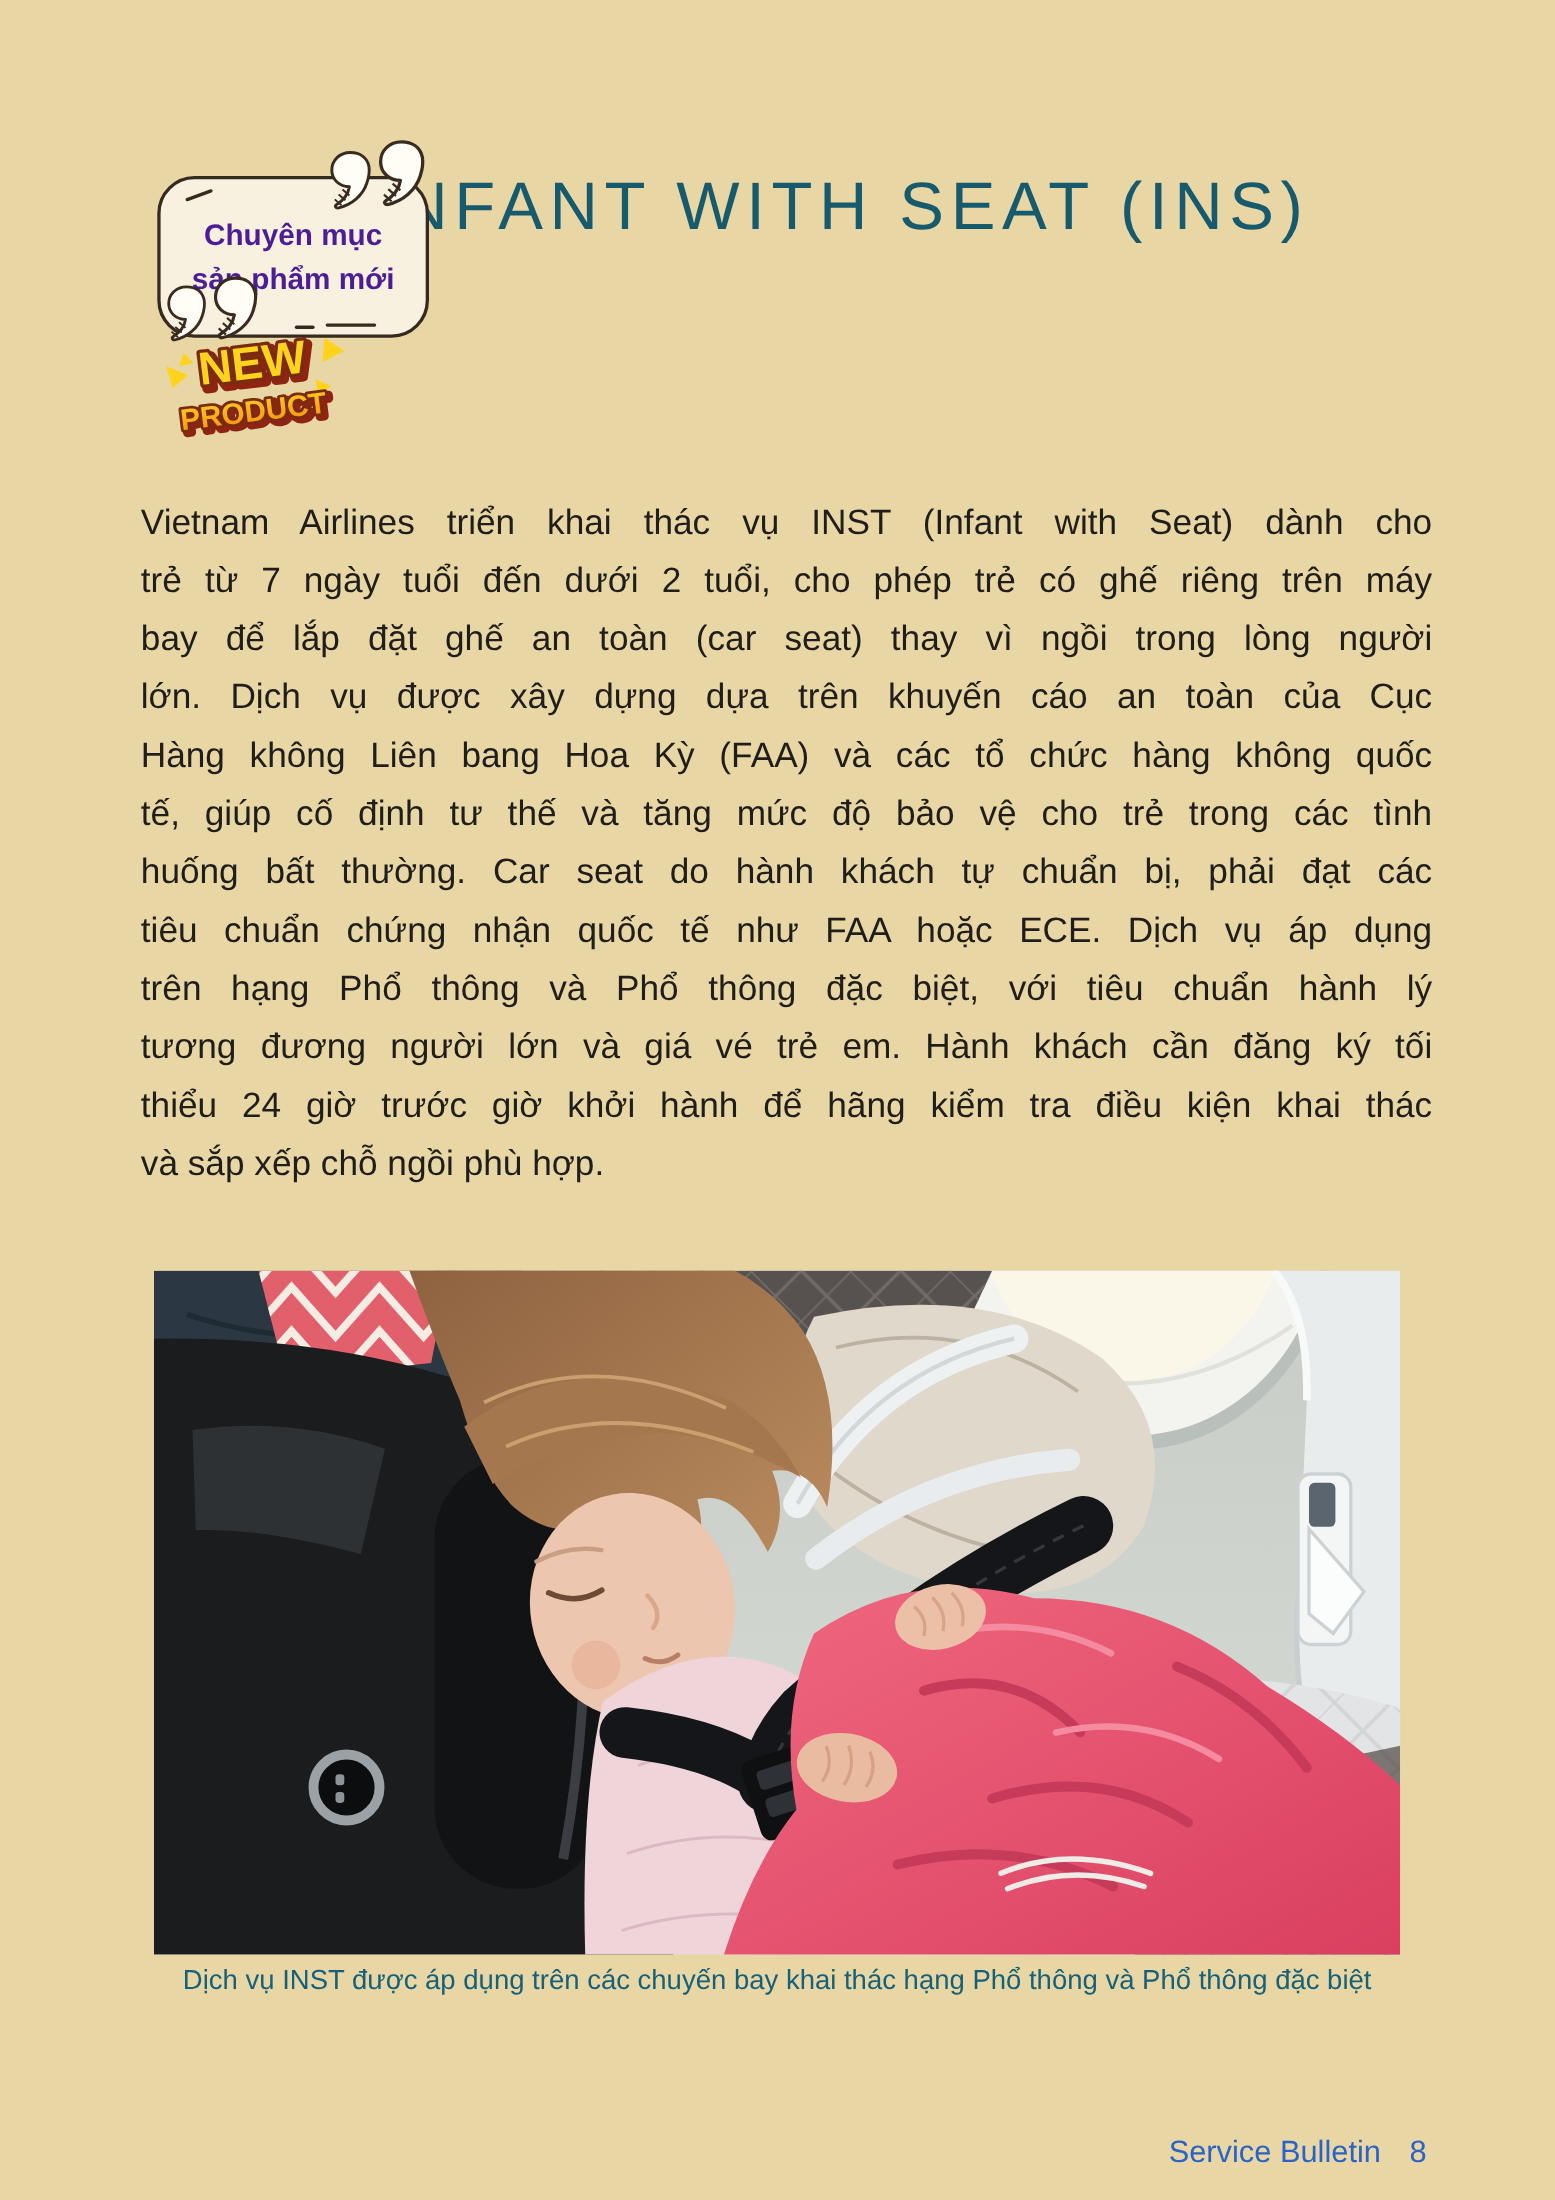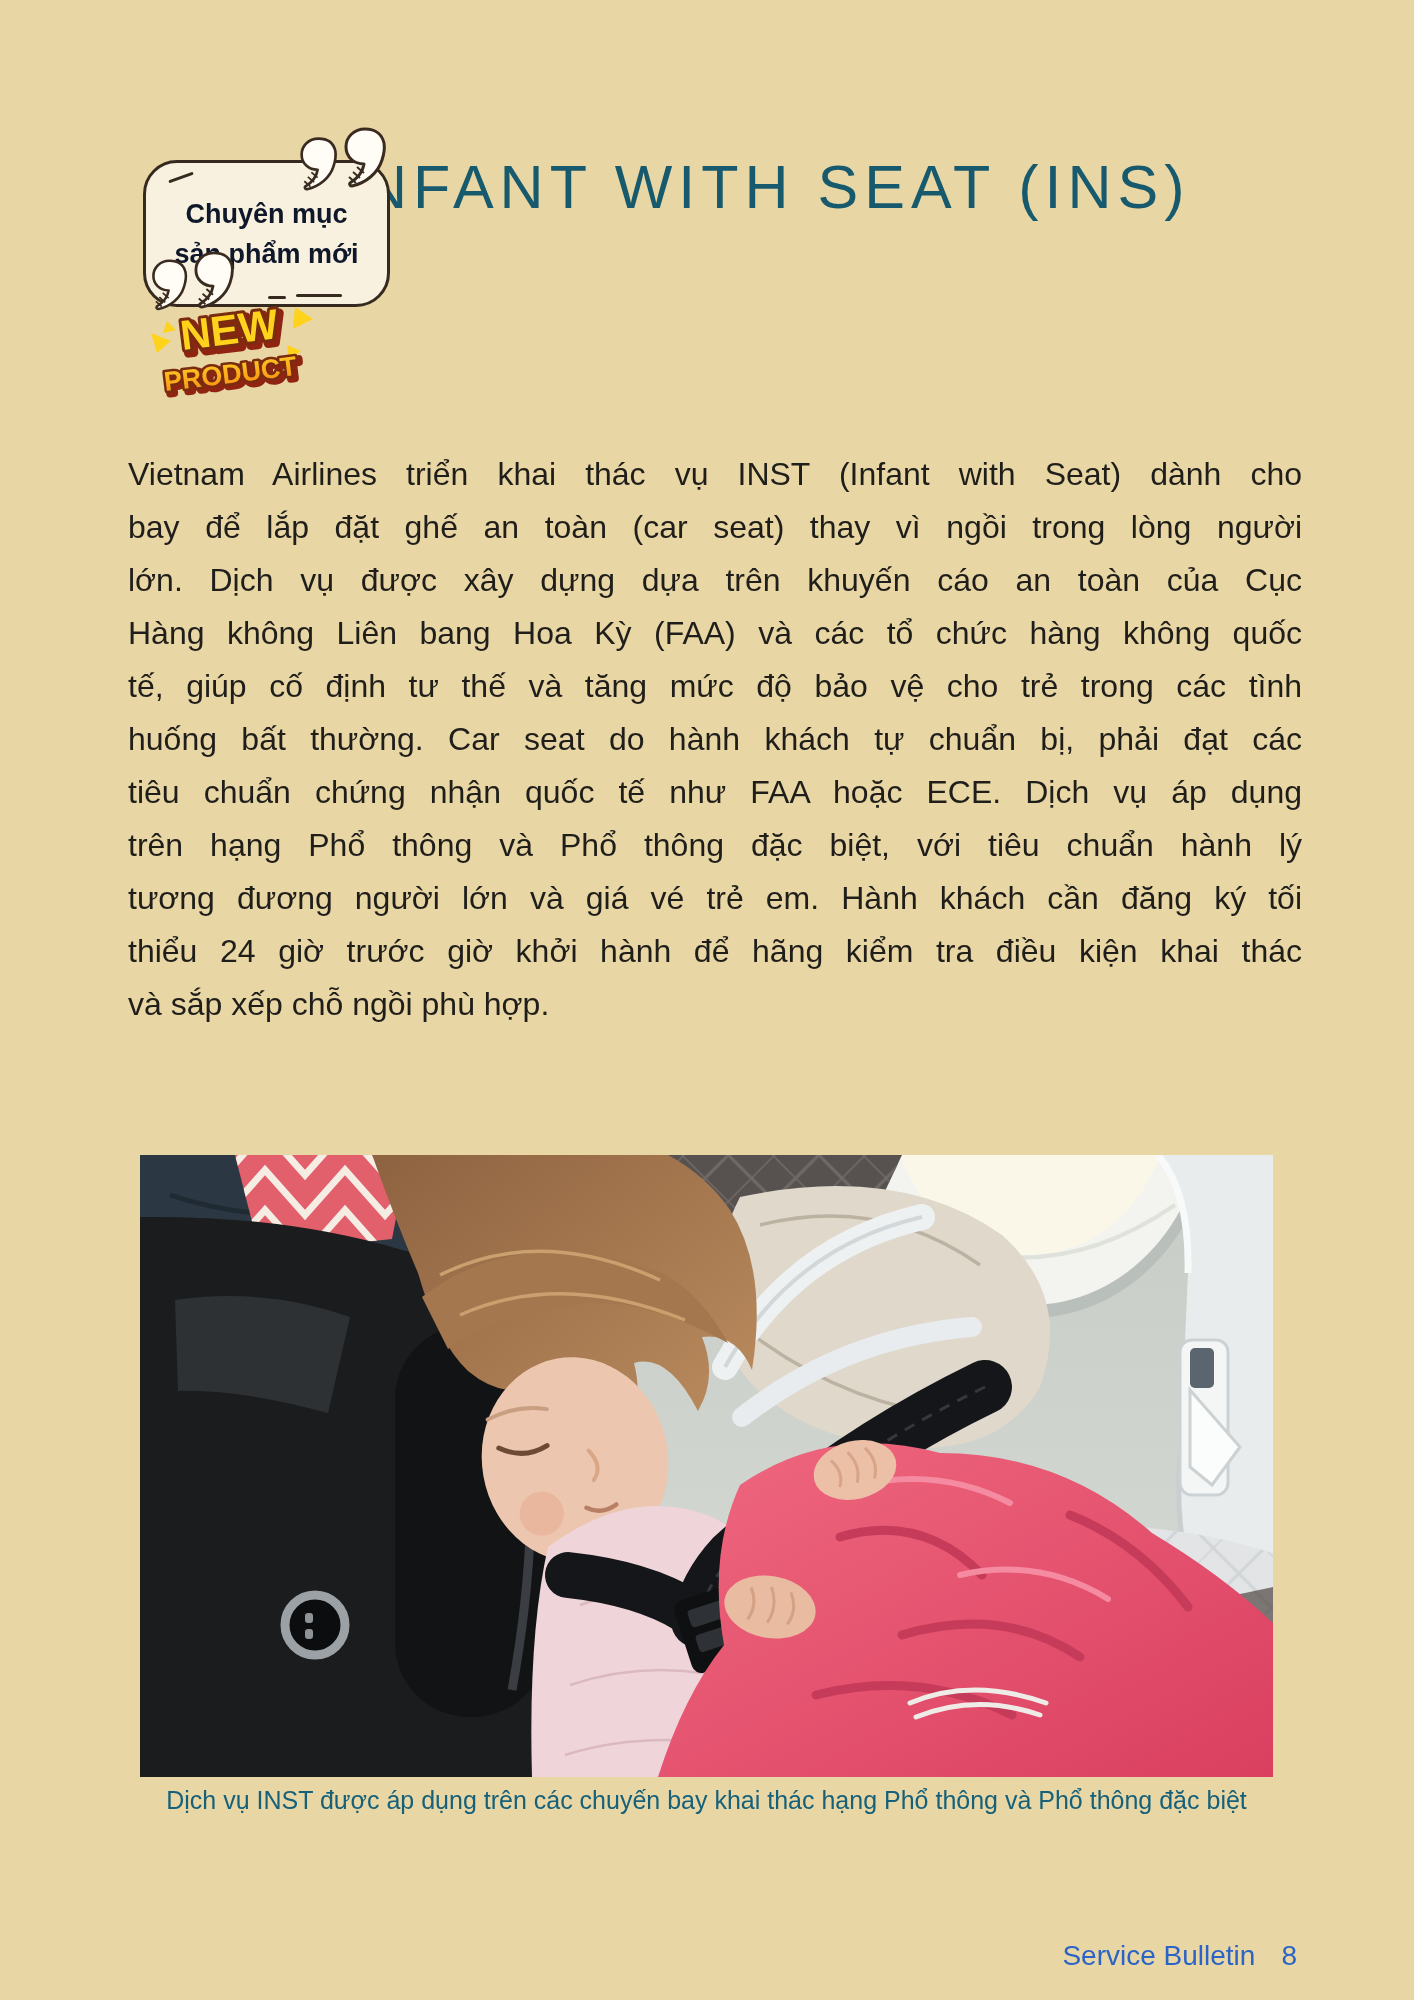--- a/index.html
+++ b/index.html
@@ -3,21 +3,21 @@
 <meta charset="utf-8">
 <style>
   html,body{margin:0;padding:0;background:#e8d7a4;}
   .page{position:relative;width:1414px;height:2000px;background:#e8d7a4;overflow:hidden;
         font-family:"Liberation Sans","DejaVu Sans",sans-serif;color:#1f1d1a;}
 
   
   .bubble{position:absolute;left:143px;top:160px;width:247px;height:147px;box-sizing:border-box;
           background:#f8f1df;border:3px solid #362a20;border-radius:34px;
           display:flex;flex-direction:column;align-items:center;justify-content:center;z-index:2;}
-  .bubble .bline{font-weight:bold;font-size:27px;line-height:40px;color:#0f172a;text-align:center;}
+  .bubble .bline{font-weight:bold;font-size:27px;line-height:40px;color:#4c1d95;text-align:center;}
   .sketch-dash{position:absolute;background:#362a20;border-radius:2px;z-index:3;}
   .dash-tl{left:168px;top:176px;width:26px;height:3px;transform:rotate(-20deg);}
   .dash-br1{left:268px;top:296px;width:18px;height:3px;}
   .dash-br2{left:296px;top:294px;width:46px;height:3px;}
   .quotes{position:absolute;z-index:4;}
   .quotes-top{left:298px;top:126px;}
   .quotes-bottom{left:150px;top:250px;}
   .sticker{position:absolute;left:143px;top:293px;z-index:5;}
 
   
@@ -94,20 +94,21 @@
     <g transform="rotate(-7 88 86)">
       <text x="91" y="93" text-anchor="middle" font-family="Liberation Sans, DejaVu Sans, sans-serif" font-size="27" font-weight="bold" fill="#8f2413" stroke="#8f2413" stroke-width="8" stroke-linejoin="round">PRODUCT</text>
       <text x="88" y="90" text-anchor="middle" font-family="Liberation Sans, DejaVu Sans, sans-serif" font-size="27" font-weight="bold" fill="url(#orangeg)" stroke="#7a2c0f" stroke-width="5" paint-order="stroke" stroke-linejoin="round">PRODUCT</text>
     </g>
   </svg>
 
   <h1 class="title">INFANT WITH SEAT (INS)</h1>
 
   <div class="article">
     <div class="tline">Vietnam Airlines triển khai thác vụ INST (Infant with Seat) dành cho</div>
+    <div class="tline">trẻ từ 7 ngày tuổi đến dưới 2 tuổi, cho phép trẻ có ghế riêng trên máy</div>
     <div class="tline">bay để lắp đặt ghế an toàn (car seat) thay vì ngồi trong lòng người</div>
     <div class="tline">lớn. Dịch vụ được xây dựng dựa trên khuyến cáo an toàn của Cục</div>
     <div class="tline">Hàng không Liên bang Hoa Kỳ (FAA) và các tổ chức hàng không quốc</div>
     <div class="tline">tế, giúp cố định tư thế và tăng mức độ bảo vệ cho trẻ trong các tình</div>
     <div class="tline">huống bất thường. Car seat do hành khách tự chuẩn bị, phải đạt các</div>
     <div class="tline">tiêu chuẩn chứng nhận quốc tế như FAA hoặc ECE. Dịch vụ áp dụng</div>
     <div class="tline">trên hạng Phổ thông và Phổ thông đặc biệt, với tiêu chuẩn hành lý</div>
     <div class="tline">tương đương người lớn và giá vé trẻ em. Hành khách cần đăng ký tối</div>
     <div class="tline">thiểu 24 giờ trước giờ khởi hành để hãng kiểm tra điều kiện khai thác</div>
     <div class="tline last">và sắp xếp chỗ ngồi phù hợp.</div>

